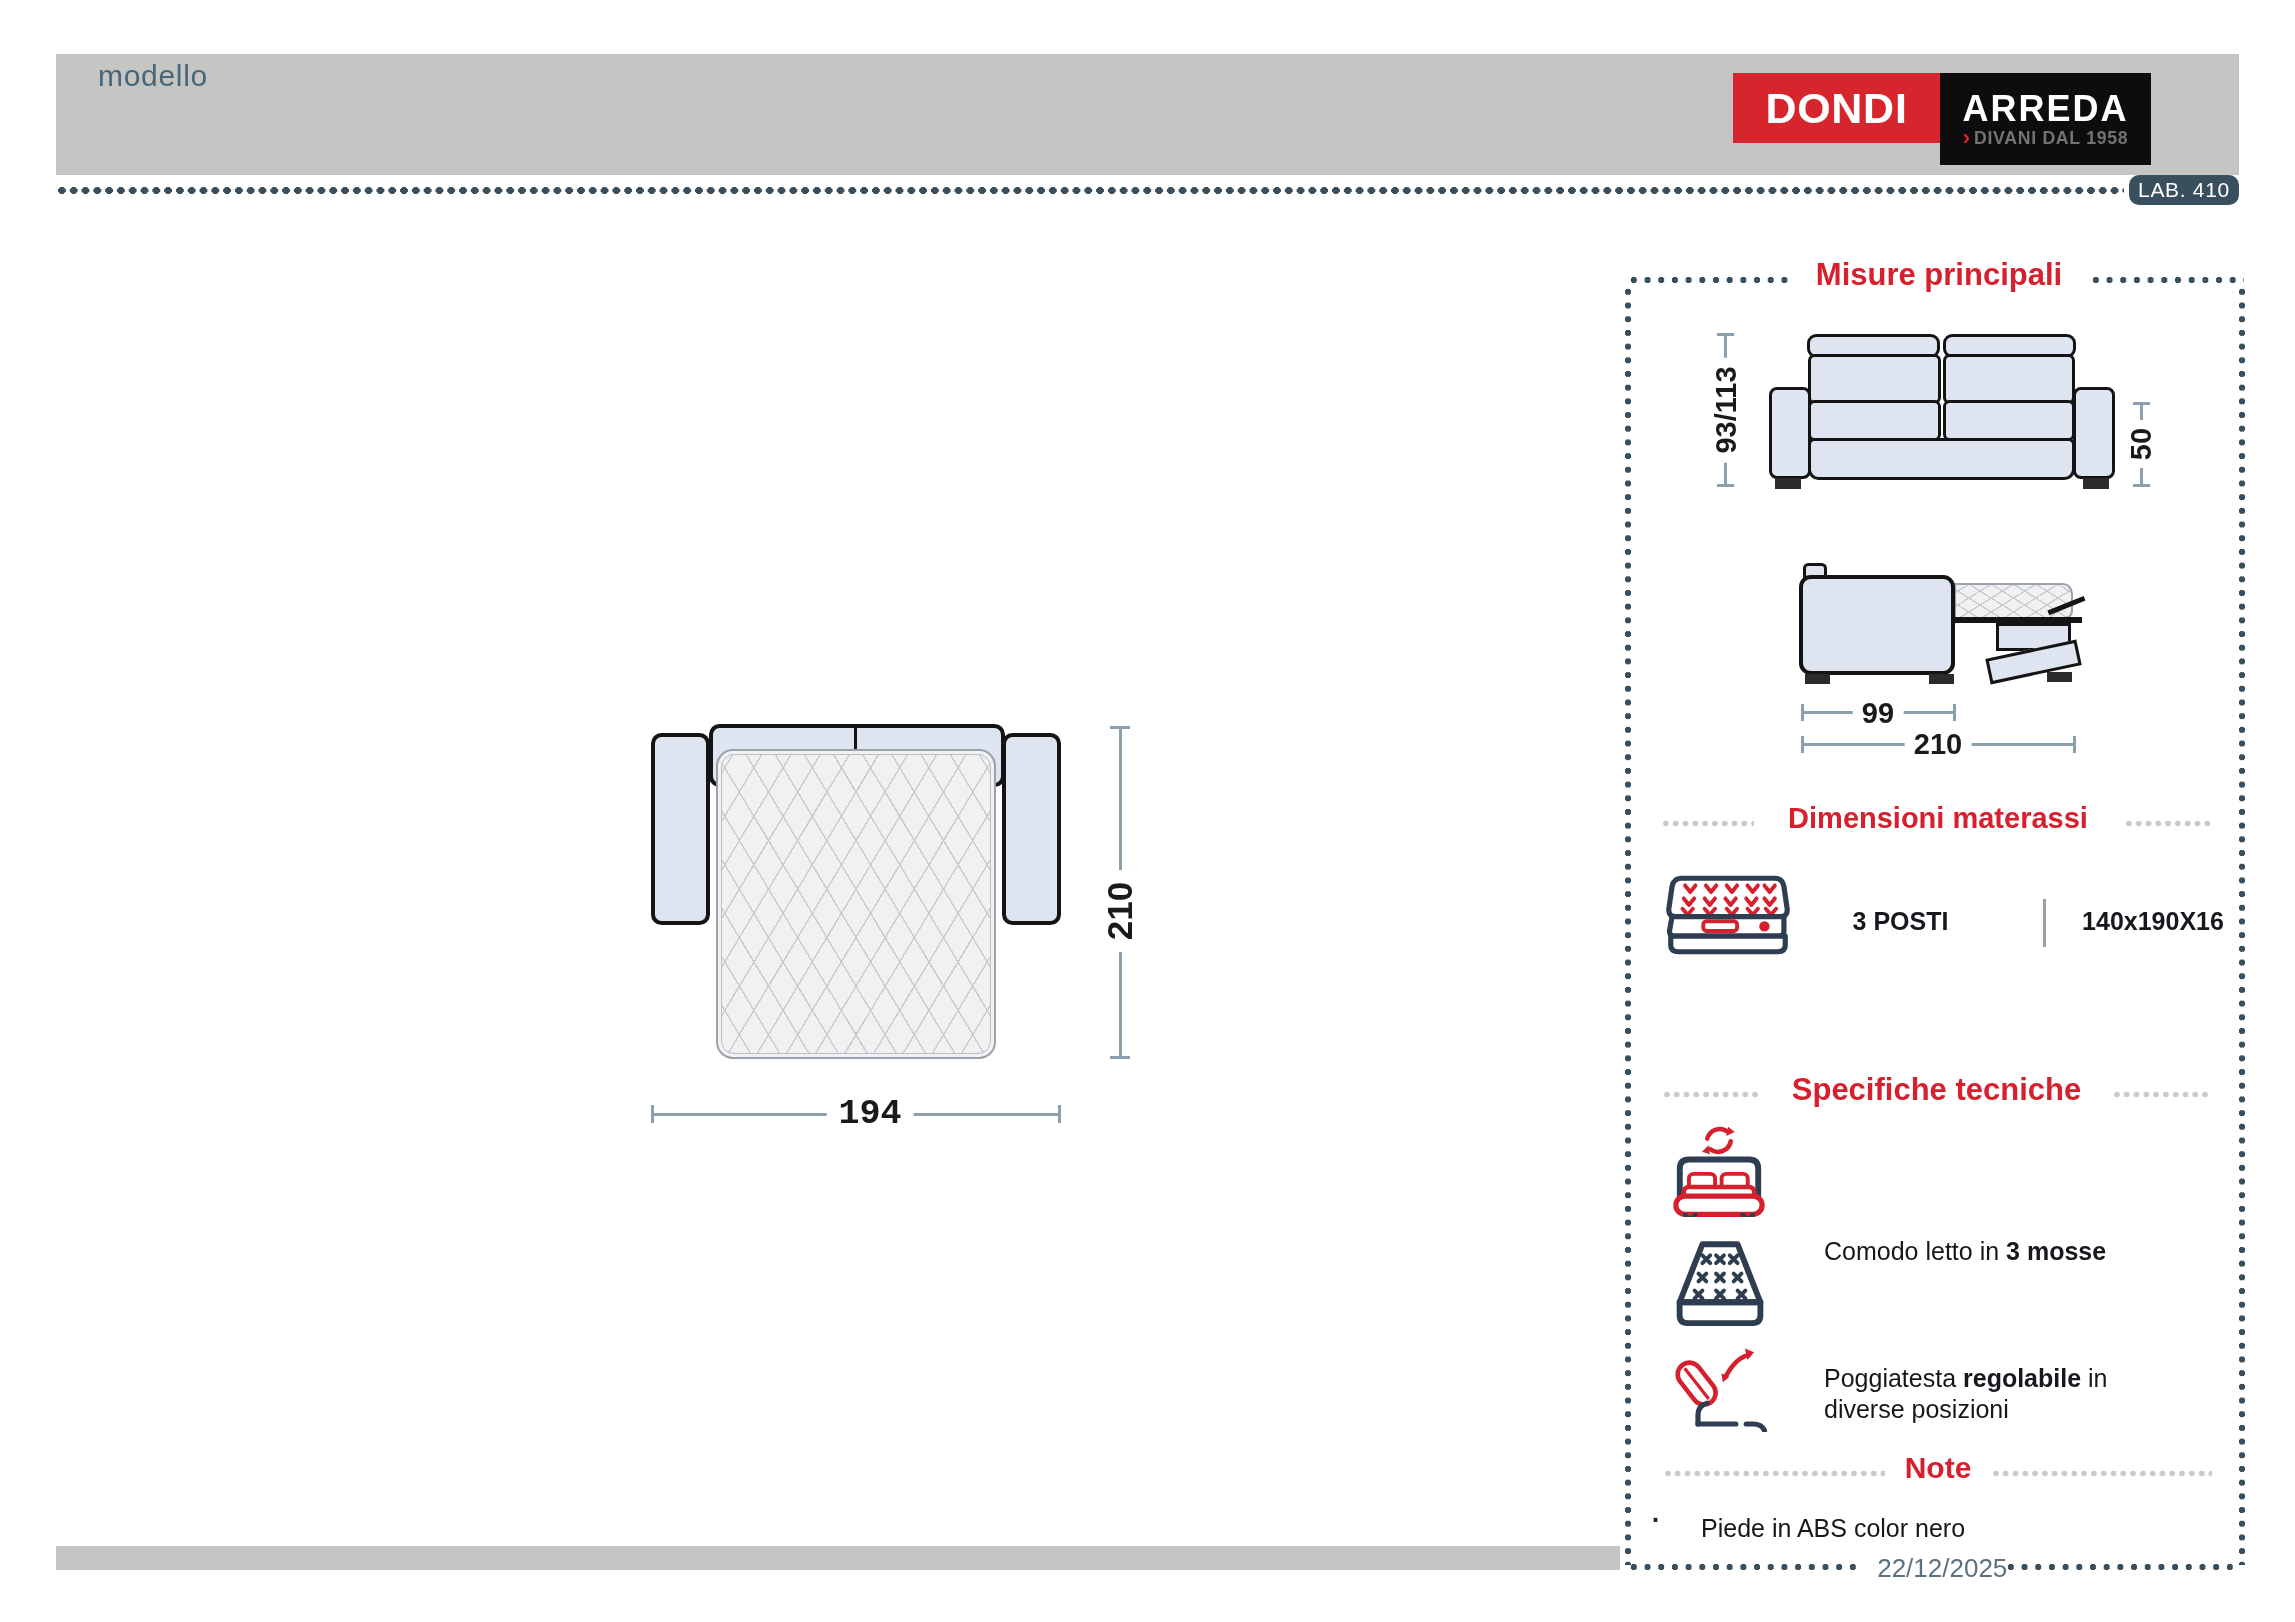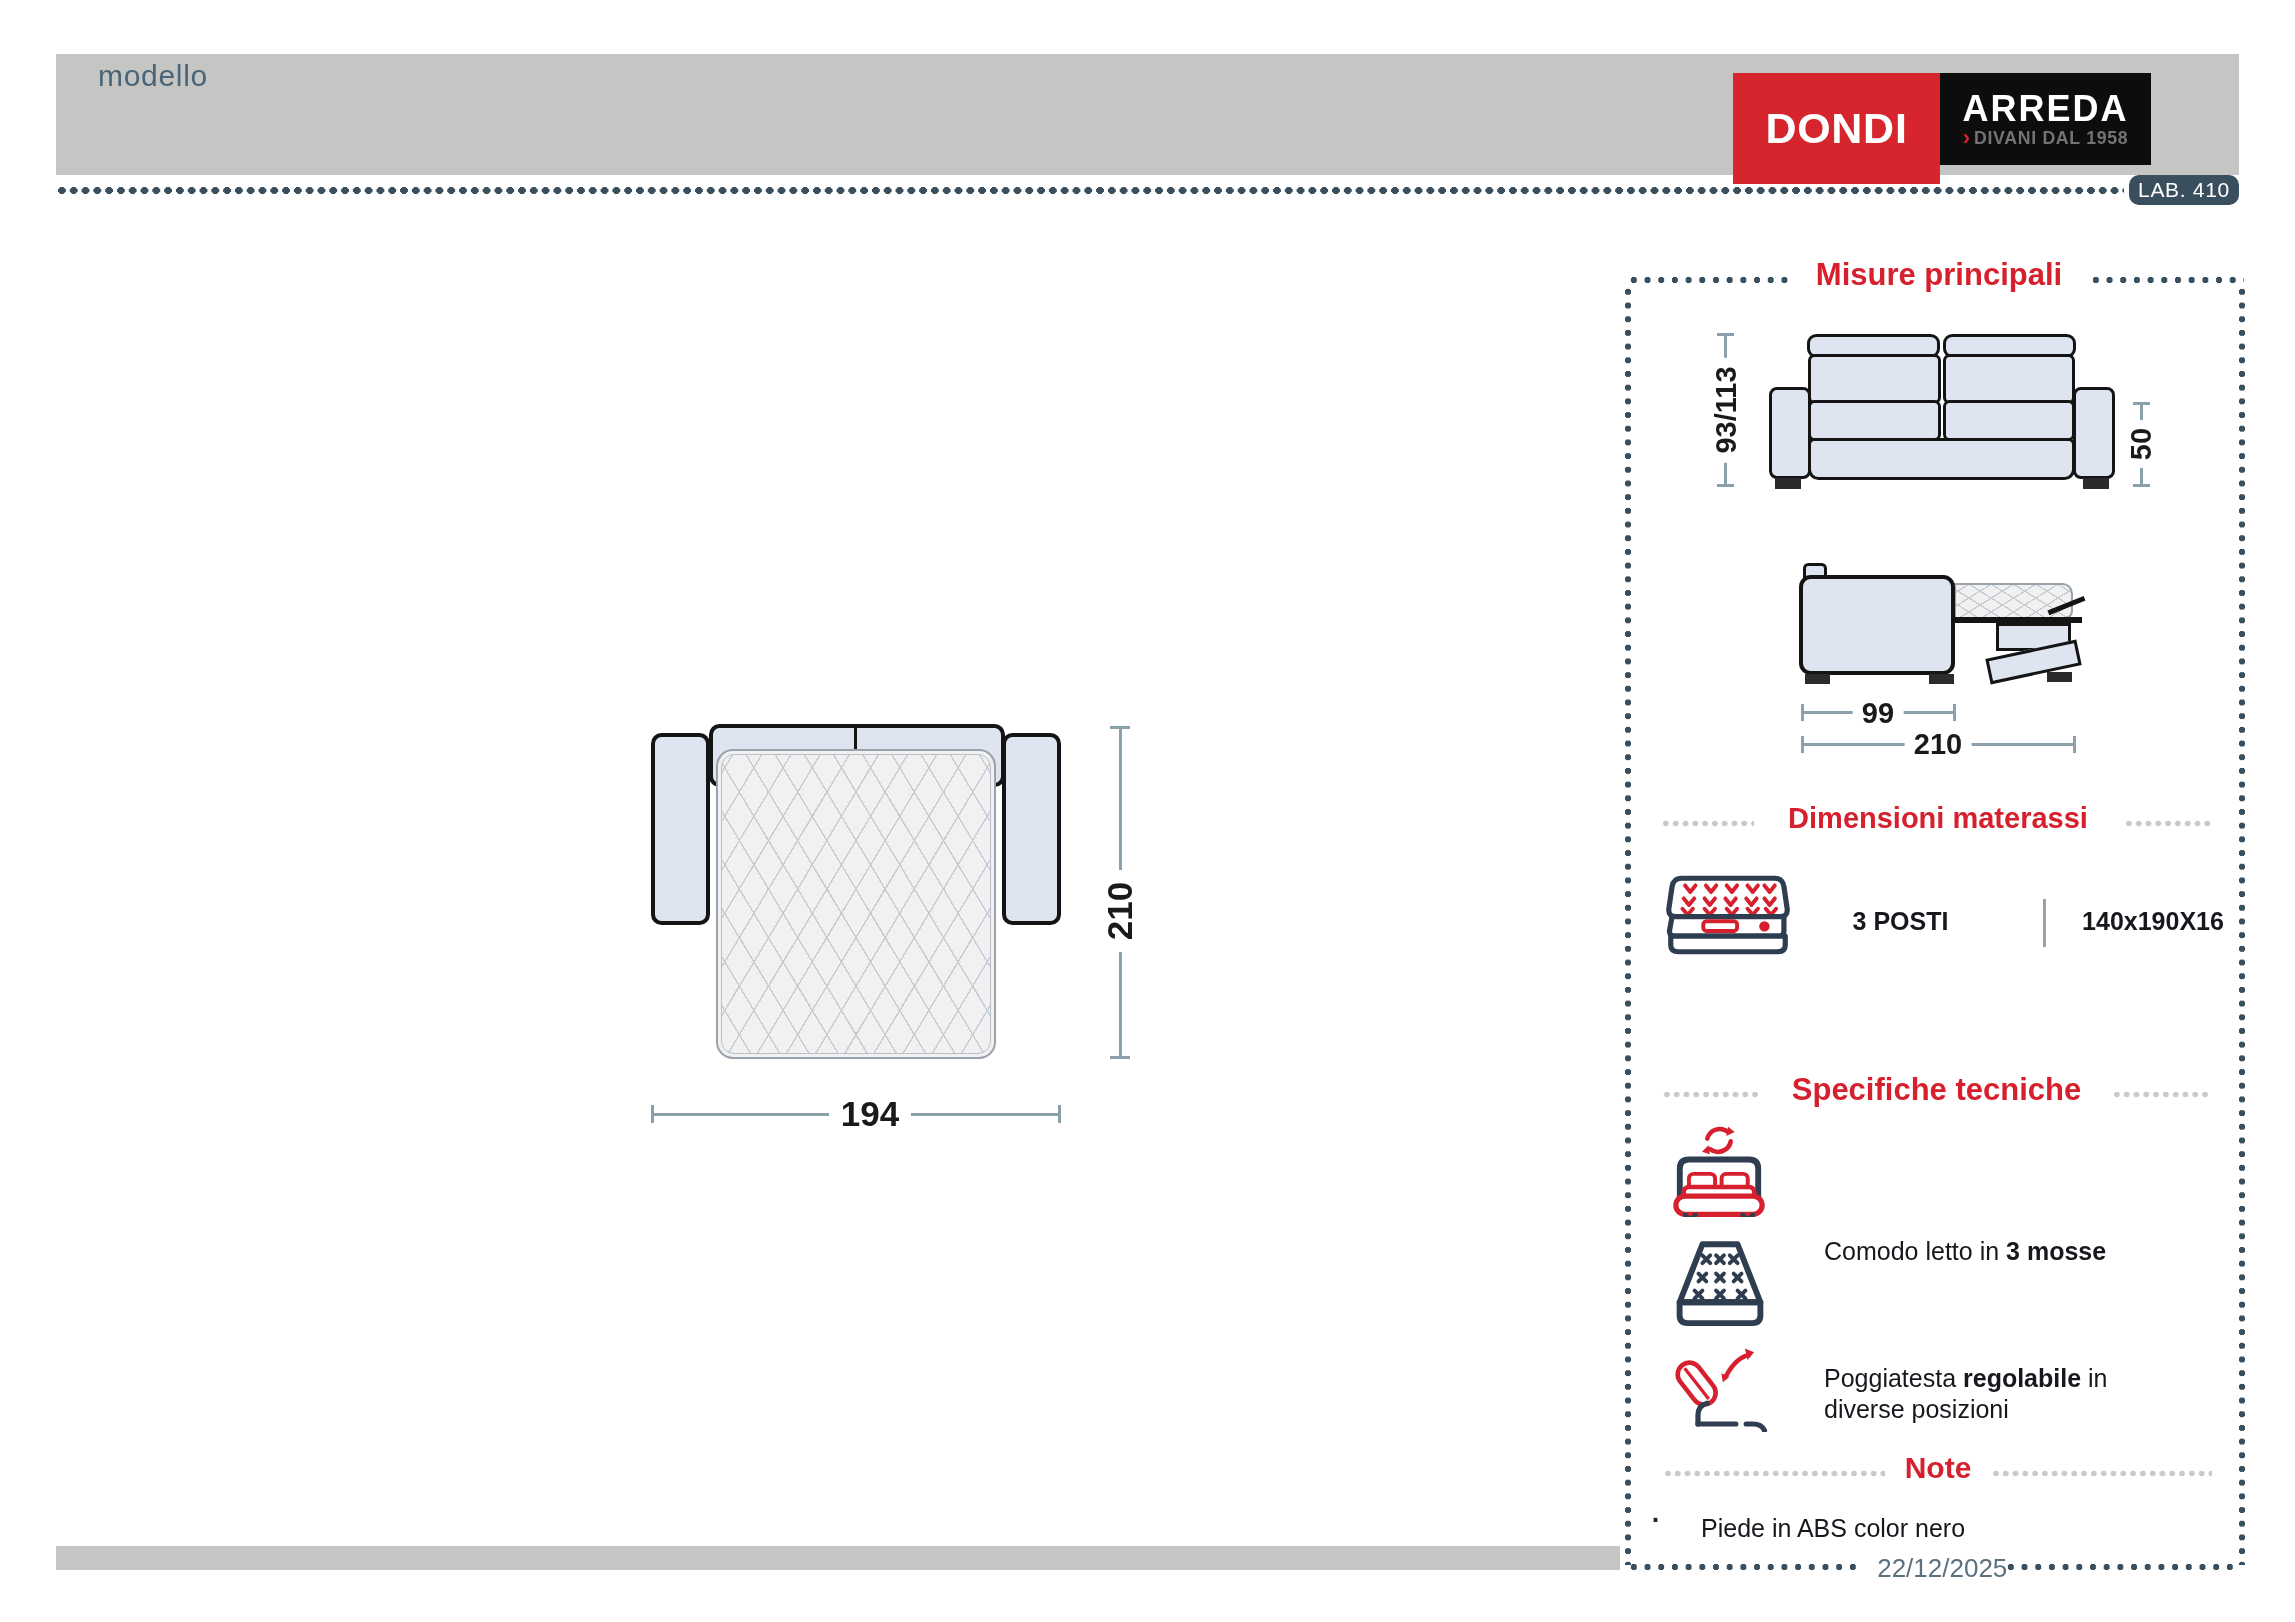--- a/index.html
+++ b/index.html
@@ -6,21 +6,21 @@
   html,body { background:#fff; }
   body { font-family:"Liberation Sans", sans-serif; }
   #canvas { position:relative; width:2295px; height:1623px; background:#ffffff; overflow:hidden; }
   .abs { position:absolute; }
 
   
   .header-bar { left:56px; top:54px; width:2183px; height:121px; background:#c5c6c4; }
   .modello { left:98px; top:59px; font-size:30px; color:#4a6577; letter-spacing:0.7px; }
   .giove { left:93px; top:73px; font-size:73px; font-weight:bold; color:#3f5968; letter-spacing:-2px; }
   .logo { left:1733px; top:73px; width:418px; height:92px; display:flex; }
-  .logo-red { width:207px; height:111px; background:#d6252d; display:flex; align-items:center; justify-content:center; }
+  .logo-red { width:207px; height:70px; background:#d6252d; display:flex; align-items:center; justify-content:center; }
   .logo-red span { color:#fff; font-size:43px; font-weight:bold; letter-spacing:0.7px; }
   .logo-black { width:211px; height:92px; background:#0d0d0d; display:flex; flex-direction:column; align-items:center; justify-content:center; }
   .logo-black .arreda { color:#fff; font-size:36px; font-weight:bold; letter-spacing:2px; line-height:38px; }
   .logo-tagline { display:flex; align-items:center; gap:3.9px; }
   .logo-tagline .chev { color:#d6252d; font-size:22px; font-weight:bold; line-height:19.6px; }
   .logo-tagline .tagline { color:#737373; font-size:17.7px; font-weight:bold; letter-spacing:0.7px; }
   .lab-badge { left:2129px; top:175px; width:110px; height:30px; background:#3a4f5e; color:#fff;
                font-size:21px; display:flex; align-items:center; justify-content:center; letter-spacing:0.7px;border-radius:10px; }
   .dots-sep { left:56px; top:186px; width:2068px; height:9.2px;
               background-image:radial-gradient(circle, #3a4f5e 3.6px, transparent 3.9px);
@@ -93,21 +93,21 @@
   </div>
 
   <div class="abs dim-line" style="left:1119px; top:728px; width:2.6px; height:331px;"></div>
   <div class="abs dim-line" style="left:1110px; top:726px; width:19.6px; height:2.6px;"></div>
   <div class="abs dim-line" style="left:1110px; top:1056px; width:19.6px; height:2.6px;"></div>
   <div class="abs dim-label rot" style="left:1120px; top:911px; font-size:35px; padding:0 11.8px;">210</div>
 
   <div class="abs dim-line" style="left:651px; top:1113px; width:410px; height:2.6px;"></div>
   <div class="abs dim-line" style="left:651px; top:1105px; width:2.6px; height:18.3px;"></div>
   <div class="abs dim-line" style="left:1058px; top:1105px; width:2.6px; height:18.3px;"></div>
-  <div class="abs dim-label hor" style="left:870px; top:1114px; font-size:35px; padding:0 11.8px;">194</div>
+  <div class="abs dim-label hor" style="left:870px; top:1114px; font-size:35px; padding:0 11.8px;font-family:Liberation Mono, monospace;">194</div>
 
   <div class="abs pdots-h" style="left:1627px; top:276px; width:164px;"></div>
   <div class="abs pdots-h" style="left:2089px; top:276px; width:155px;"></div>
   <div class="abs pdots-v" style="left:1624px; top:285px; height:1280px;"></div>
   <div class="abs pdots-v" style="left:2238px; top:285px; height:1280px;"></div>
   <div class="abs pdots-h" style="left:1627px; top:1563px; width:236px;"></div>
   <div class="abs pdots-h" style="left:2004px; top:1563px; width:236px;"></div>
 
   <div class="abs sec-title" style="left:1792px; top:257px; width:294px; font-size:31px;">Misure principali</div>
 

